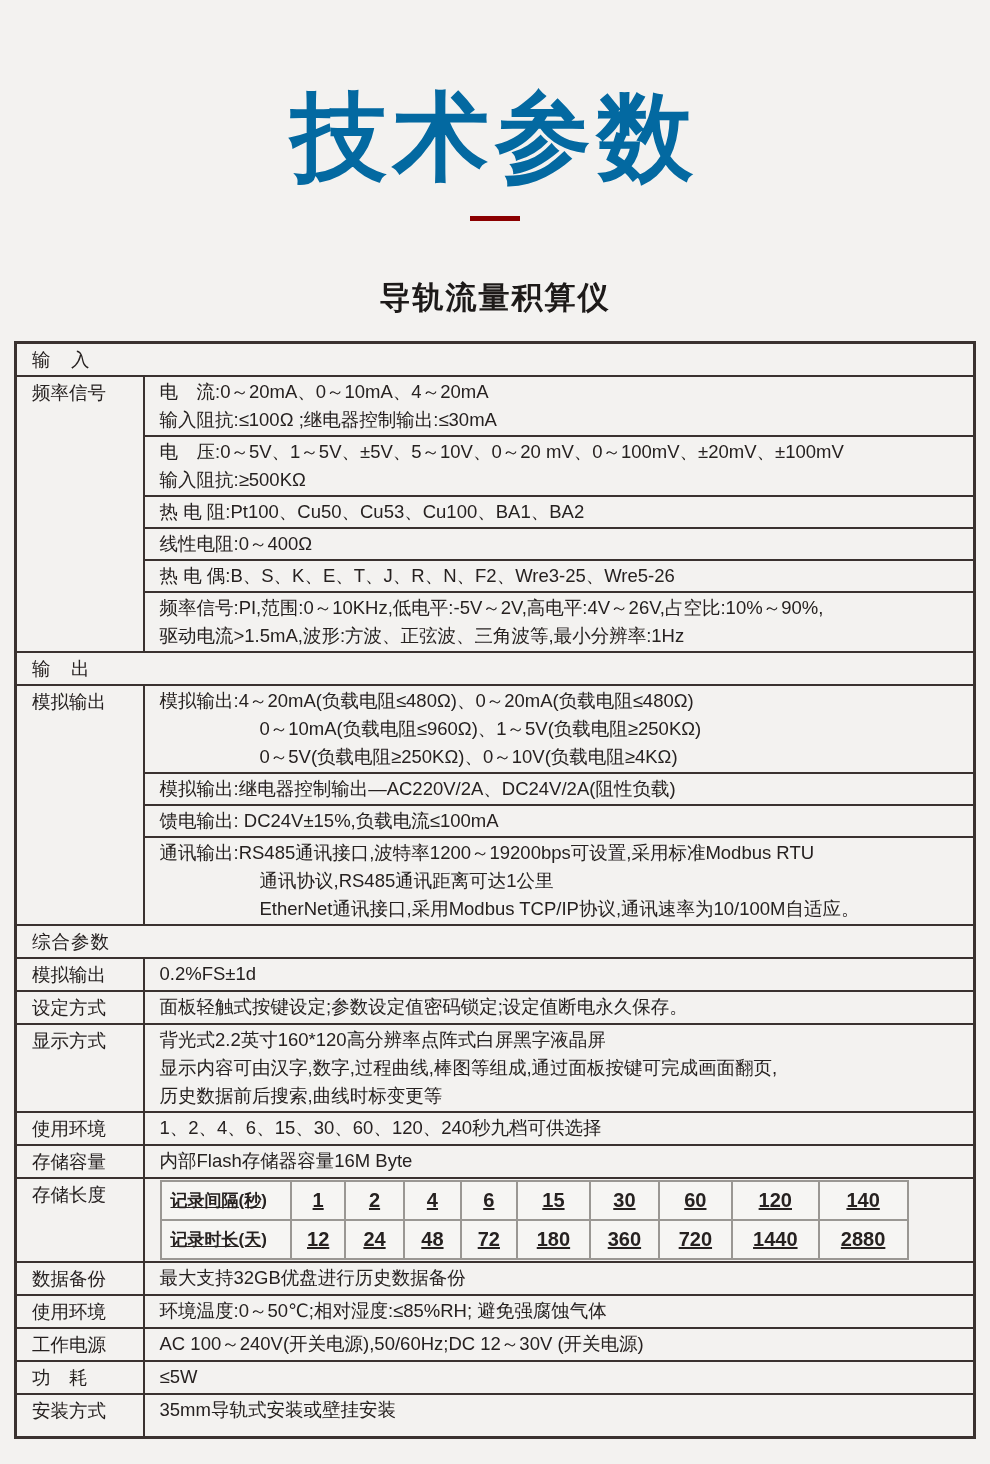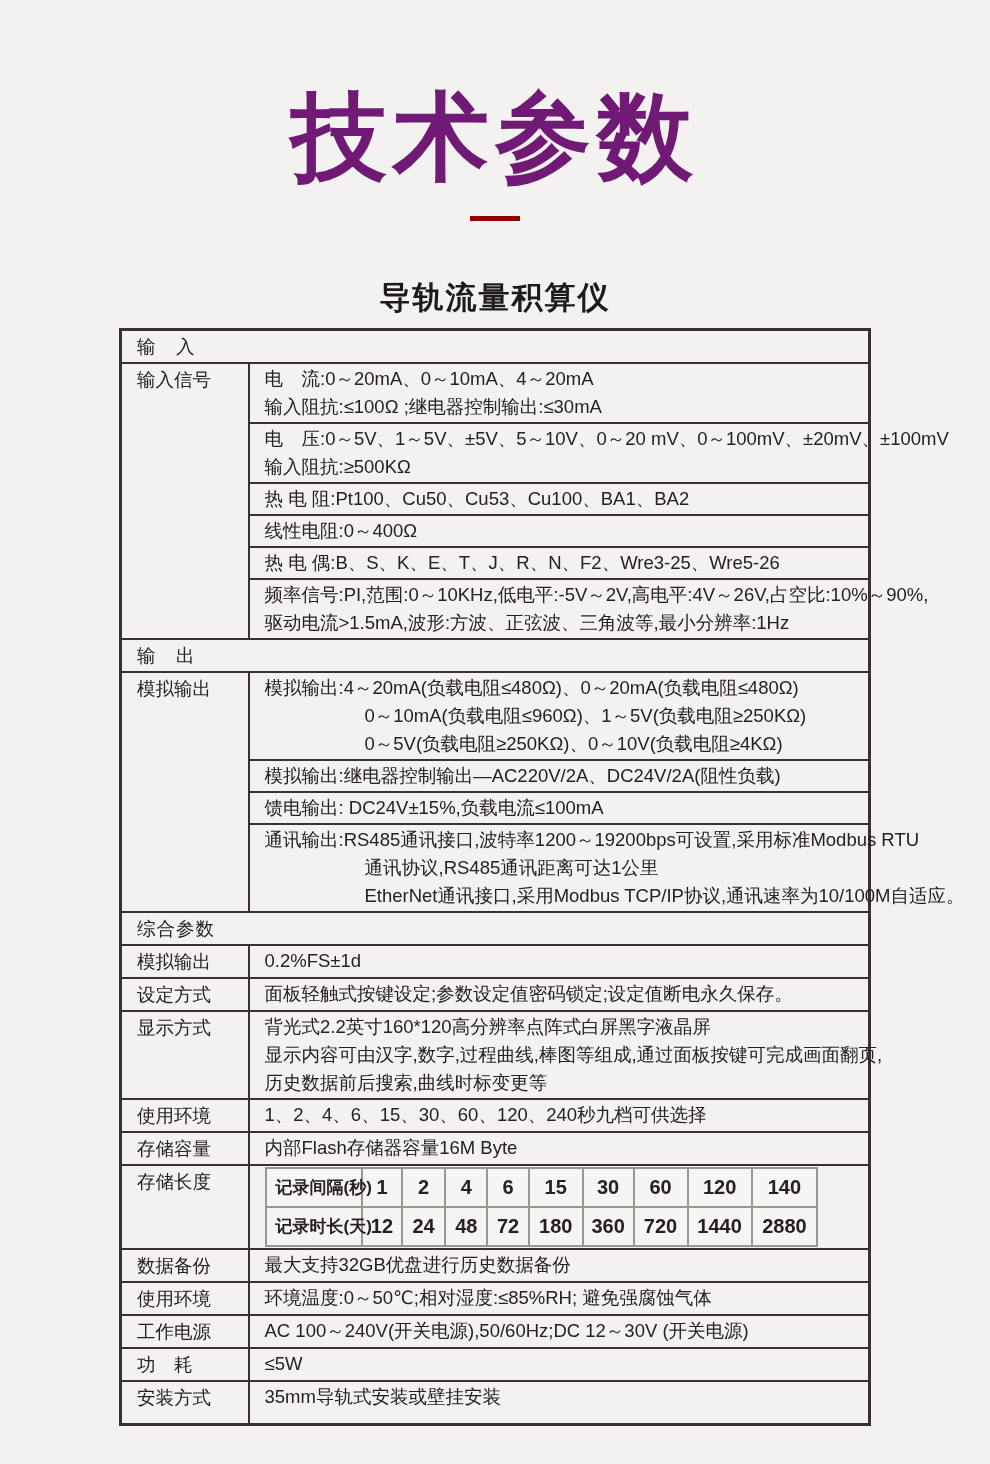--- a/index.html
+++ b/index.html
@@ -12,48 +12,48 @@
   *{box-sizing:border-box;margin:0;padding:0;}
   html,body{background:var(--bg);}
   body{
     width:990px;height:1464px;margin:0 auto;overflow:hidden;
     font-family:"Liberation Sans","DejaVu Sans",sans-serif;
     color:var(--text);
   }
   .hero{padding-top:84px;text-align:center;}
   .hero h1{
     font-size:96px;line-height:1.1;font-weight:900;letter-spacing:6px;
-    color:#701a75;
+    color:#0369a1;
   }
   .divider{
     width:50px;height:5px;background:var(--accent);
     margin:26px auto 56px auto;
   }
   .hero h2{
     font-size:31px;font-weight:700;letter-spacing:2px;color:#1d1a19;
-    margin-bottom:9px;
+    margin-bottom:22px;
   }
   table.spec{
-    width:752px;margin:0 auto;border-collapse:collapse;table-layout:fixed;
+    width:962px;margin:0 auto;border-collapse:collapse;table-layout:fixed;
     border:3px solid var(--border);
     font-size:18.5px;
   }
   table.spec col.c-label{width:128px;}
   table.spec td{
     border:2px solid var(--border);
     vertical-align:top;
     padding:1px 8px 1px 15px;
   }
   td.sec{height:31px;line-height:29px;letter-spacing:1px;}
   td.lbl{padding-left:15px;line-height:29px;white-space:nowrap;}
   td.val{padding-left:15px;}
   .ln{line-height:28px;white-space:nowrap;}
   .ln.ind{padding-left:100px;}
   td.install{height:44px;margin-top:44px;}
-  td.storagecell{padding:12px 10px 16px 13px;}
+  td.storagecell{padding:12px 10px 16px 13px;text-decoration:underline;}
   table.storage{
     width:93%;border-collapse:collapse;table-layout:fixed;
     border:2px solid var(--subborder);
     background:#f6f5f3;
   }
   table.storage td{
     border:2px solid var(--subborder);
     height:39px;vertical-align:middle;
     text-align:center;font-weight:700;font-size:20px;
     padding:0 2px;
@@ -76,21 +76,21 @@
   <colgroup>
       <col class="c-label">
       <col class="c-content">
     </colgroup>
 
   <tbody>
       <tr>
     <td colspan="2" class="sec">输　入</td>
   </tr>
   <tr>
-    <td class="lbl" rowspan="6">输入信号</td>
+    <td class="lbl" rowspan="6">频率信号</td>
     <td class="val">
       <div class="ln">电　流:0～20mA、0～10mA、4～20mA</div>
       <div class="ln">输入阻抗:≤100Ω ;继电器控制输出:≤30mA</div>
     </td>
   </tr>
   <tr>
     <td class="val">
       <div class="ln">电　压:0～5V、1～5V、±5V、5～10V、0～20 mV、0～100mV、±20mV、±100mV</div>
       <div class="ln">输入阻抗:≥500KΩ</div>
     </td>

